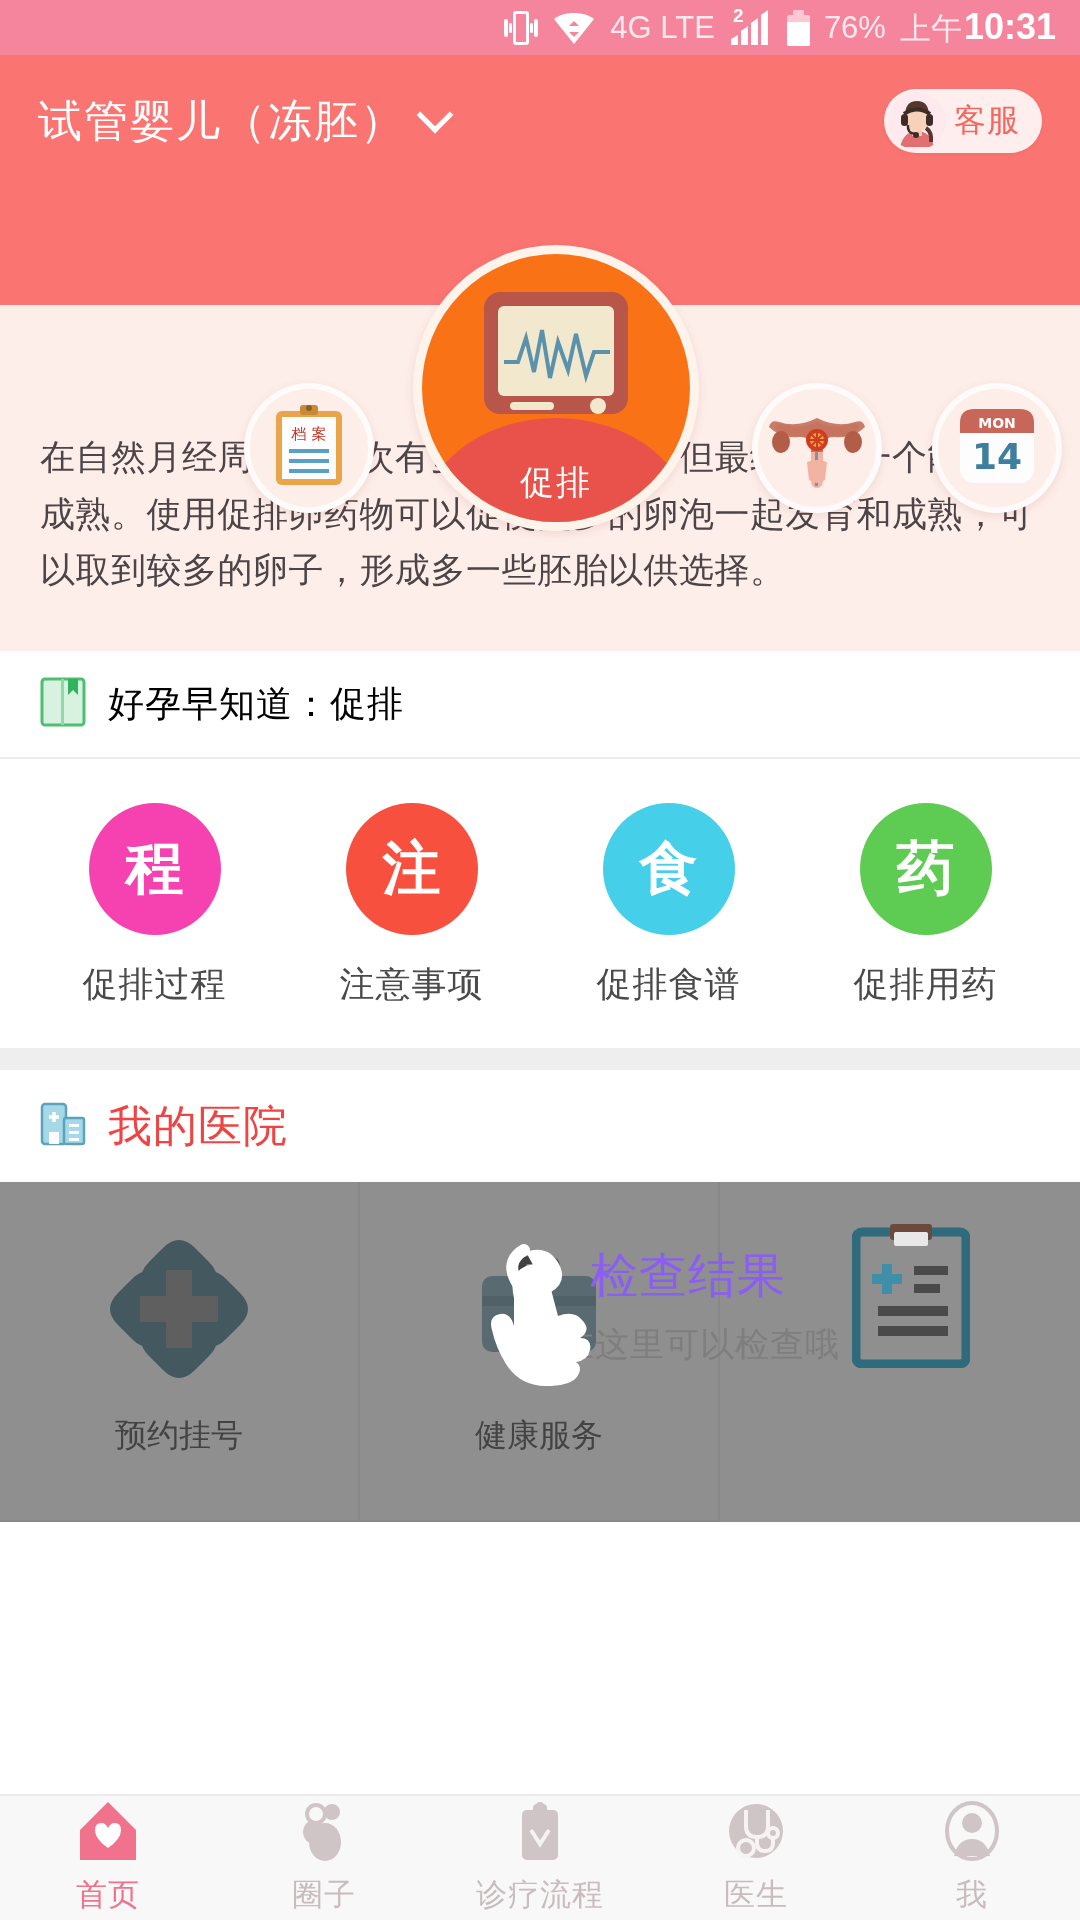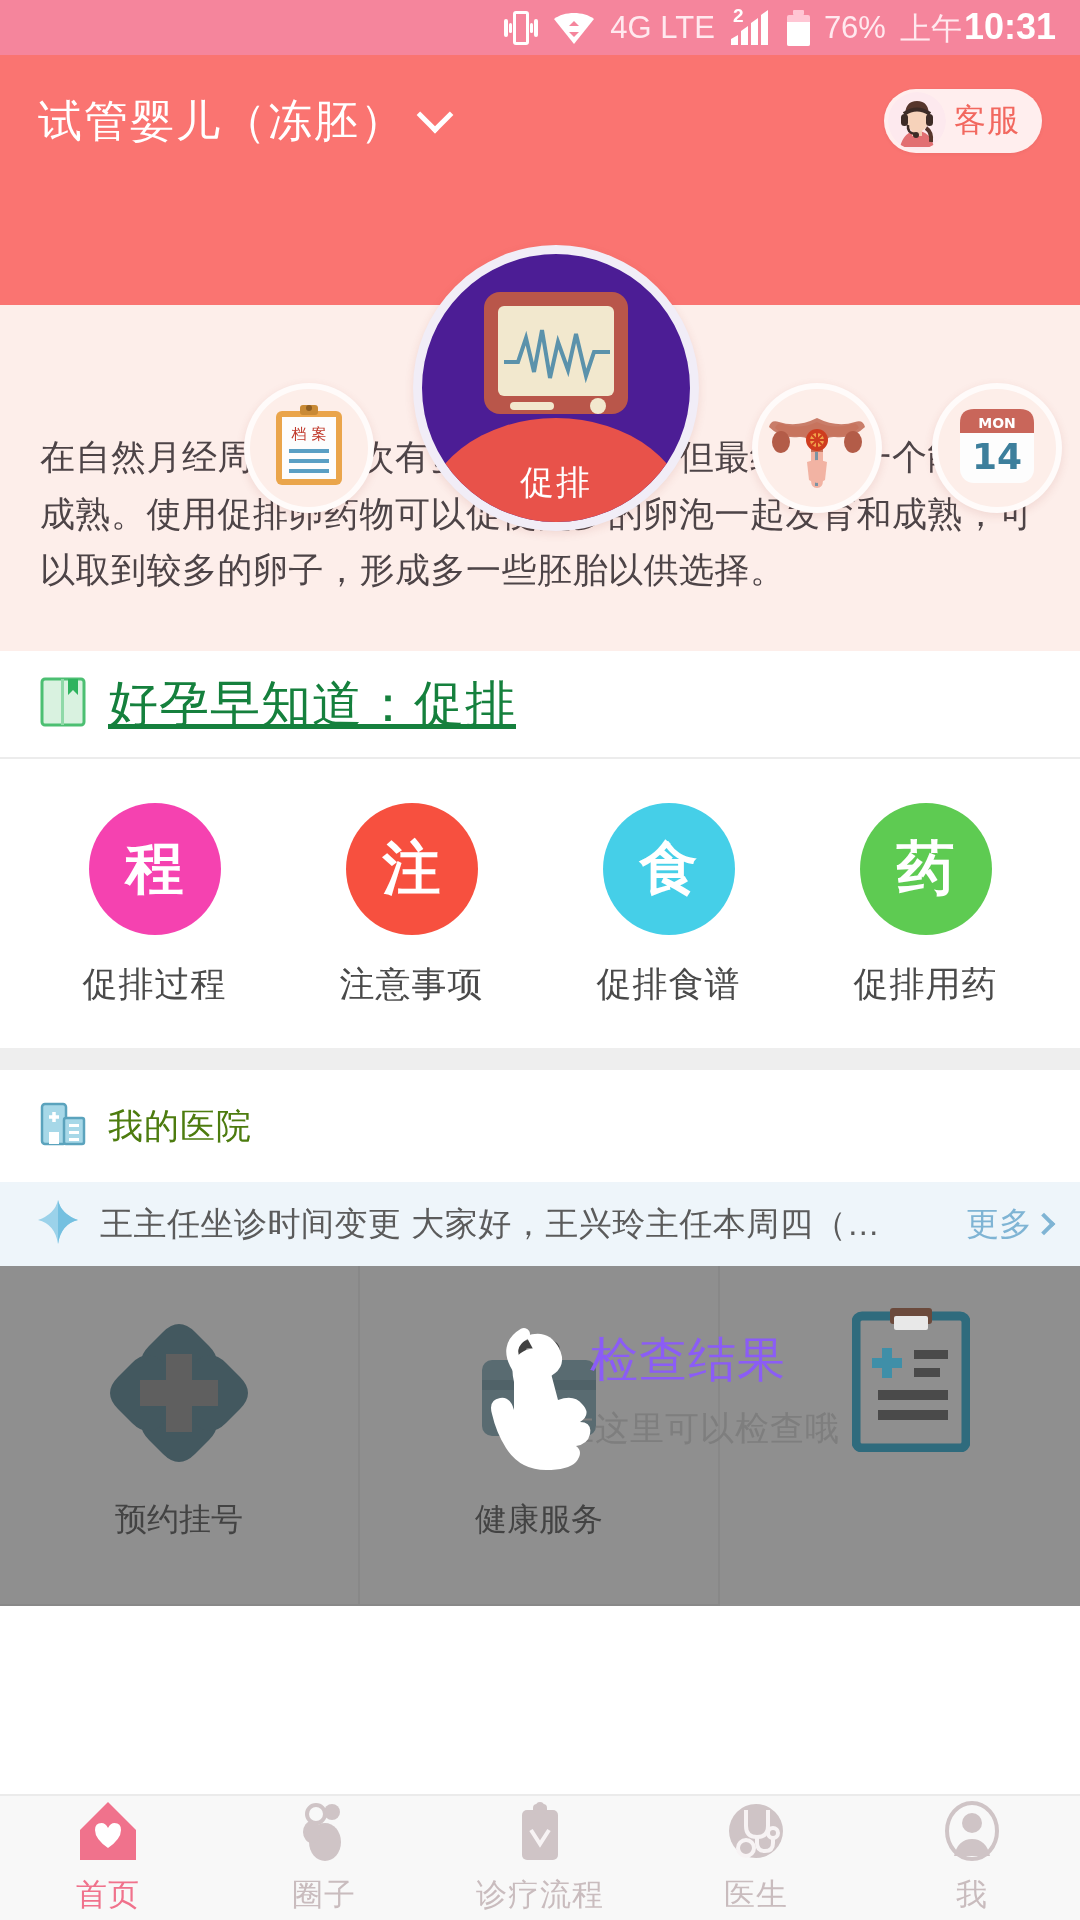--- a/index.html
+++ b/index.html
@@ -71,21 +71,21 @@
   .stages { position: absolute; left: 16px; top: 132px; width: 1080px; height: 320px; }
   .stage {
     position: absolute; border-radius: 50%; background: #fdeee9;
     border: 6px solid rgba(255,255,255,0.75);
     display: flex; align-items: center; justify-content: center;
     box-shadow: 0 3px 10px rgba(160,60,50,0.12);
   }
   .stage.small { width: 130px; height: 130px; }
   .stage.active {
     width: 286px; height: 286px; border: 9px solid rgba(255,255,255,0.92);
-    overflow: hidden; background: #4c1d95;
+    overflow: hidden; background: #f97316;
   }
   .stage.active .arcname {
     position: absolute; left: 0; bottom: 0; width: 100%; height: 104px;
     background: #e8524a; border-radius: 50% 50% 0 0 / 100% 100% 0 0;
     display: flex; align-items: flex-end; justify-content: center; padding-bottom: 16px;
     color: #ffffff; font-size: 34px; letter-spacing: 2px;
   }
   .stage.active .art { position: absolute; left: 50%; top: 36px; transform: translateX(-50%); }
 
   
@@ -95,37 +95,37 @@
   .desc-section { background: #fdeeea; padding: 44px 40px 52px 40px; }
   .desc {
     color: #4d4447; font-size: 35px; line-height: 1.62; letter-spacing: 0.5px;
   }
 
   
   .sec-title {
     height: 108px; display: flex; align-items: center; gap: 22px;
     padding: 0 40px; background: #ffffff; border-bottom: 2px solid #ececec;
   }
-  .sec-title .txt { font-size: 50px; color: #15803d; letter-spacing: 1px; text-decoration: underline; }
+  .sec-title .txt { font-size: 36px; color: #000000; letter-spacing: 1px; }
 
   
   .quick { background: #ffffff; display: flex; padding: 44px 26px 40px 26px; }
   .quick-item { flex: 1; display: flex; flex-direction: column; align-items: center; gap: 26px; }
   .bubble {
     width: 132px; height: 132px; border-radius: 50%;
     display: flex; align-items: center; justify-content: center;
     color: #ffffff; font-size: 58px; font-weight: bold;
   }
   .quick-label { font-size: 35px; color: #4a4a4a; letter-spacing: 1px; }
 
   .gap { height: 22px; background: #eeeeee; }
 
   
   .hosp { background: #ffffff; height: 112px; display: flex; align-items: center; gap: 22px; padding: 0 40px; }
-  .hosp .txt { font-size: 35px; color: #4d7c0f; letter-spacing: 1px; }
+  .hosp .txt { font-size: 44px; color: #ef4444; letter-spacing: 1px; }
 
   
   .announce {
     background: #eef5fa; height: 84px; display: flex; align-items: center;
     padding: 0 28px 0 34px; gap: 18px;
   }
   .announce .msg {
     flex: 1; font-size: 33px; color: #5b5b5b; white-space: nowrap;
     overflow: hidden; text-overflow: ellipsis; letter-spacing: 0.5px;
   }
@@ -352,33 +352,20 @@
         <path d="M14 10 l0 10 M9 15 l10 0" stroke="#ffffff" stroke-width="3.5"></path>
         <rect x="9" y="30" width="10" height="12" fill="#ffffff"></rect>
         <rect x="29" y="22" width="10" height="3" fill="#ffffff"></rect>
         <rect x="29" y="29" width="10" height="3" fill="#ffffff"></rect>
         <rect x="29" y="36" width="10" height="3" fill="#ffffff"></rect>
       </svg>
     </span>
     <span class="txt">我的医院</span>
   </div>
 
-  <div class="announce">
-    <span>
-      <svg width="48" height="48" viewBox="0 0 48 48">
-        <path d="M24 2 q3 14 20 20 q-17 4 -20 24 q-3 -20 -20 -24 q17 -6 20 -20 Z" fill="#9bd2ea"></path>
-        <path d="M24 2 q3 14 20 20 q-17 4 -20 24 Z" fill="#74c0e0"></path>
-      </svg>
-    </span>
-    <span class="msg">王主任坐诊时间变更 大家好，王兴玲主任本周四（…</span>
-    <span class="more">
-      <span>更多</span>
-      <span class="ar"></span>
-    </span>
-  </div>
 
   <div class="grid-wrap">
     <div class="grid">
 
       <div class="cell">
         <span>
           <svg width="150" height="150" viewBox="0 0 150 150">
             <path d="M59 14 q16 -16 32 0 l14 14 q16 16 0 32 l-14 14 q-16 16 -32 0 l-14 -14 q-16 -16 0 -32 Z" fill="#4f7c8c"></path>
             <path d="M59 76 q16 -16 32 0 l14 14 q16 16 0 32 l-14 14 q-16 16 -32 0 l-14 -14 q-16 -16 0 -32 Z" fill="#4f7c8c"></path>
             <path d="M14 59 q-16 16 0 32 l14 14 q16 16 32 0 l14 -14 q16 -16 0 -32 l-14 -14 q-16 -16 -32 0 Z" fill="#4f7c8c"></path>

